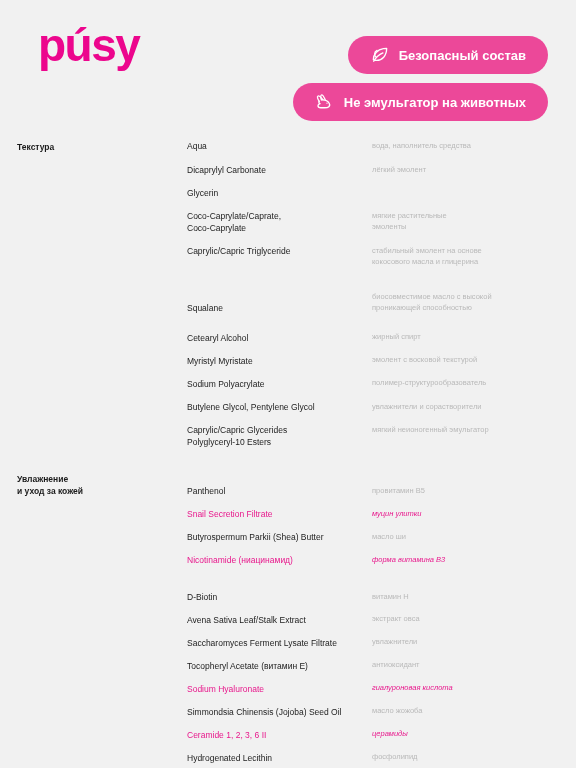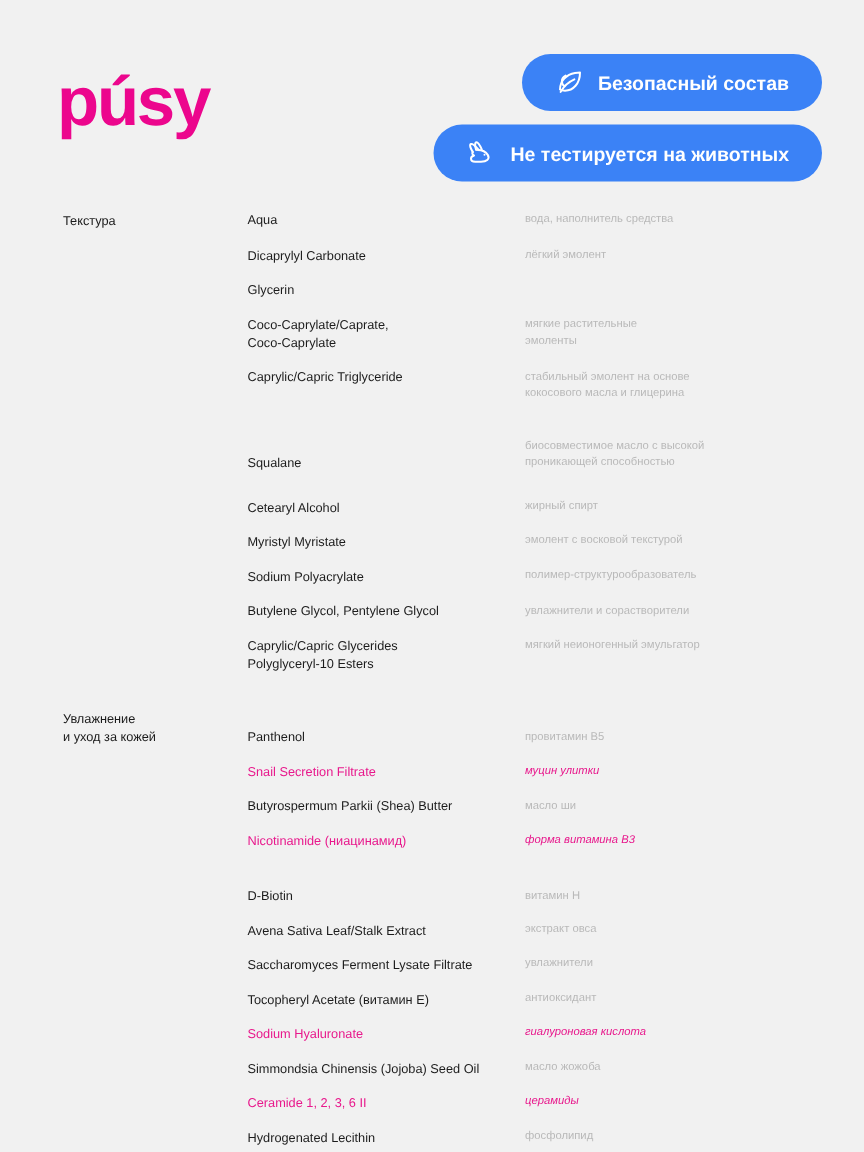--- a/index.html
+++ b/index.html
@@ -16,21 +16,21 @@
   }
 
   
   .header {
     position: relative;
     height: 140px;
   }
   .logo {
     position: absolute;
     left: 38px;
-    top: 44px;
+    top: 22px;
     font-family: "Liberation Sans", sans-serif;
     font-size: 46px;
     font-weight: bold;
     letter-spacing: -1.5px;
     color: #ec068d;
     line-height: 1;
     user-select: none;
   }
   .badges {
     position: absolute;
@@ -38,21 +38,21 @@
     top: 36px;
     display: flex;
     flex-direction: column;
     align-items: flex-end;
     gap: 9px;
   }
   .badge {
     display: flex;
     align-items: center;
     gap: 9px;
-    background: #3b82f6;
+    background: #ec4899;
     border-radius: 999px;
     padding: 0 22px;
     height: 38px;
     color: #ffffff;
     font-size: 13px;
     font-weight: bold;
     white-space: nowrap;
   }
   .badge .badge-icon {
     display: flex;
@@ -75,36 +75,37 @@
     display: flex;
     align-items: flex-start;
     padding: 0 0 0 0;
   }
   .row.gap-before { margin-top: 13px; align-items: flex-end; }
   .row.gap-small  { margin-top: 7px; justify-content: space-between; }
 
   .col-cat {
     width: 165px;
     flex: 0 0 165px;
-    padding-left: 42px;
+    padding-left: 17px;
     box-sizing: border-box;
     font-size: 8.5px;
-    font-weight: normal;
+    font-weight: bold;
     color: #1a1a1a;
     line-height: 1.42;
     padding-top: 1px;
   }
   .col-ing {
     width: 185px;
     flex: 0 0 185px;
     font-size: 8.5px;
     color: #1c1c1c;
     line-height: 1.42;
     padding-right: 8px;
     box-sizing: border-box;
+    margin-left: 22px;
   }
   .col-desc {
     flex: 1 1 auto;
     font-size: 7.5px;
     color: #b9b9b9;
     line-height: 1.45;
     padding-top: 0.5px;
     box-sizing: border-box;
   }
   .row-spacer { height: 11px; }
@@ -134,21 +135,21 @@
     <div class="badge">
       <span class="badge-icon">
         <svg width="20" height="20" viewBox="0 0 24 24" fill="none" stroke="#ffffff" stroke-width="1.6" stroke-linecap="round" stroke-linejoin="round">
           <path d="M9.5 9.2C7.6 7 5.2 4.2 3.6 4.8c-1.5.6-.3 3.9 1.6 6.4"></path>
           <path d="M12.2 9.1C11 6.4 9.6 3.3 8 3.4c-1.5.1-1.3 3.4-.3 6.2"></path>
           <path d="M9 9.5c3.6 0 6.6 1.6 8 4 .9 1.5.7 3.1-.4 4.1-1.1 1-2.9 1.3-5 1.3H7c-2 0-3.4-.8-3.4-2.3 0-1.3 1-2.2 2.4-2.6"></path>
           <path d="M5.6 14c-.9-.9-1.2-2-.9-3"></path>
           <circle cx="14.4" cy="13.4" r="0.8" fill="#ffffff" stroke="none"></circle>
         </svg>
       </span>
-      <span>Не тестируется на животных</span>
+      <span>Не эмульгатор на животных</span>
     </div>
 
   </div>
 </div>
 
 <div class="table" id="table">
     <div class="row">
       <div class="col-cat">Текстура</div>
       <div class="col-ing">Aqua</div>
       <div class="col-desc">вода, наполнитель средства</div>

